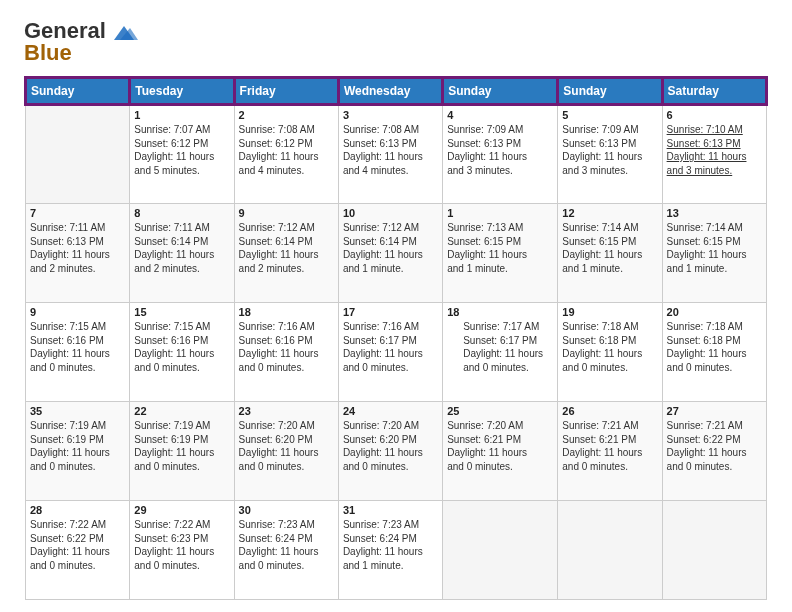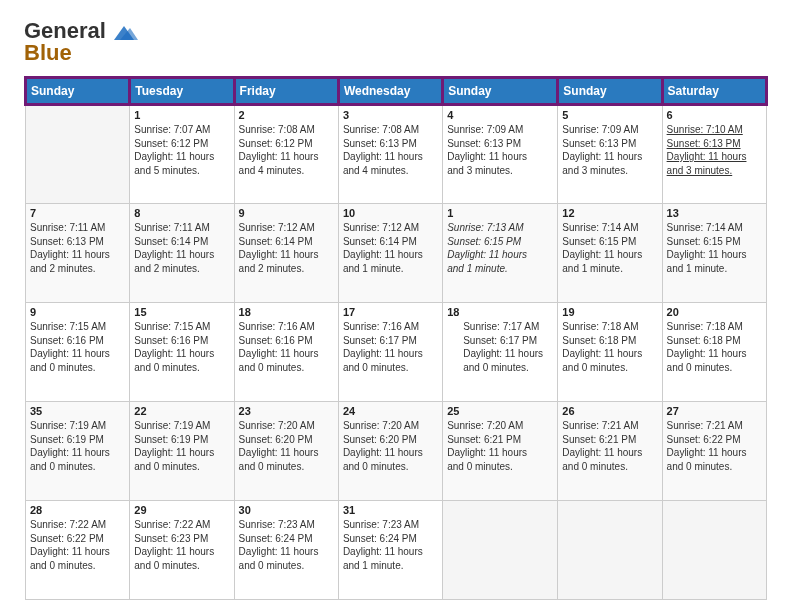--- a/index.html
+++ b/index.html
@@ -196,21 +196,21 @@
           </td>
           <td>
             <span class="day-num">10</span>
             <div class="day-info" style="white-space: pre-line;">Sunrise: 7:12 AM
 Sunset: 6:14 PM
 Daylight: 11 hours
 and 1 minute.</div>
           </td>
           <td>
             <span class="day-num">1</span>
-            <div class="day-info" style="white-space: pre-line; font-style: italic;">Sunrise: 7:13 AM
+            <div class="day-info" style="white-space: pre-line;">Sunrise: 7:13 AM
 Sunset: 6:15 PM
 Daylight: 11 hours
 and 1 minute.</div>
           </td>
           <td>
             <span class="day-num">12</span>
             <div class="day-info" style="white-space: pre-line;">Sunrise: 7:14 AM
 Sunset: 6:15 PM
 Daylight: 11 hours
 and 1 minute.</div>

